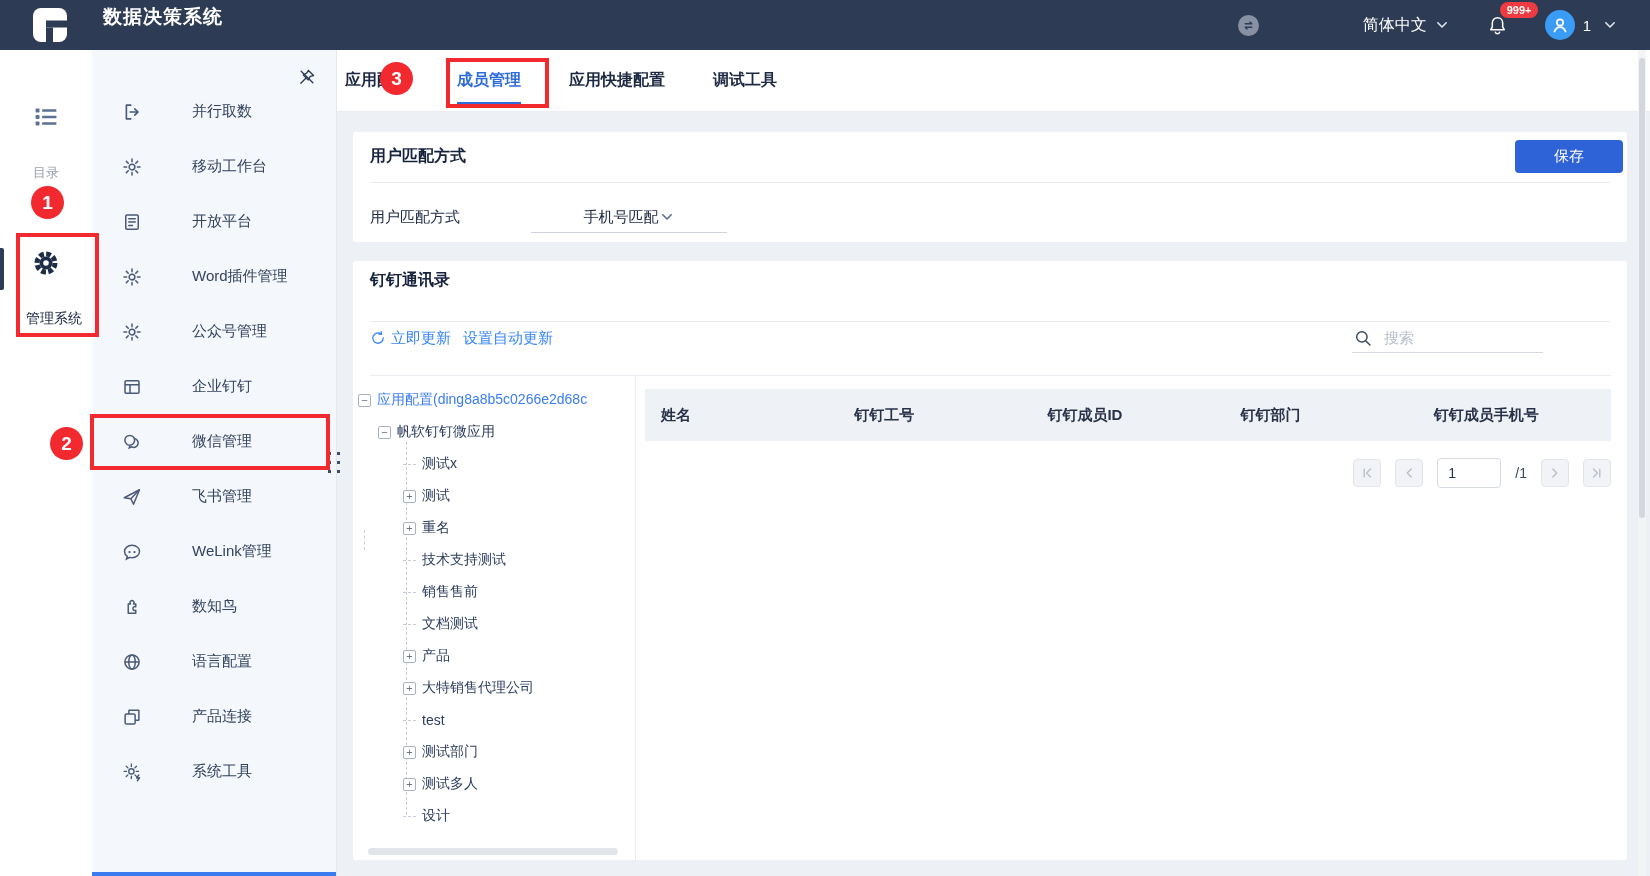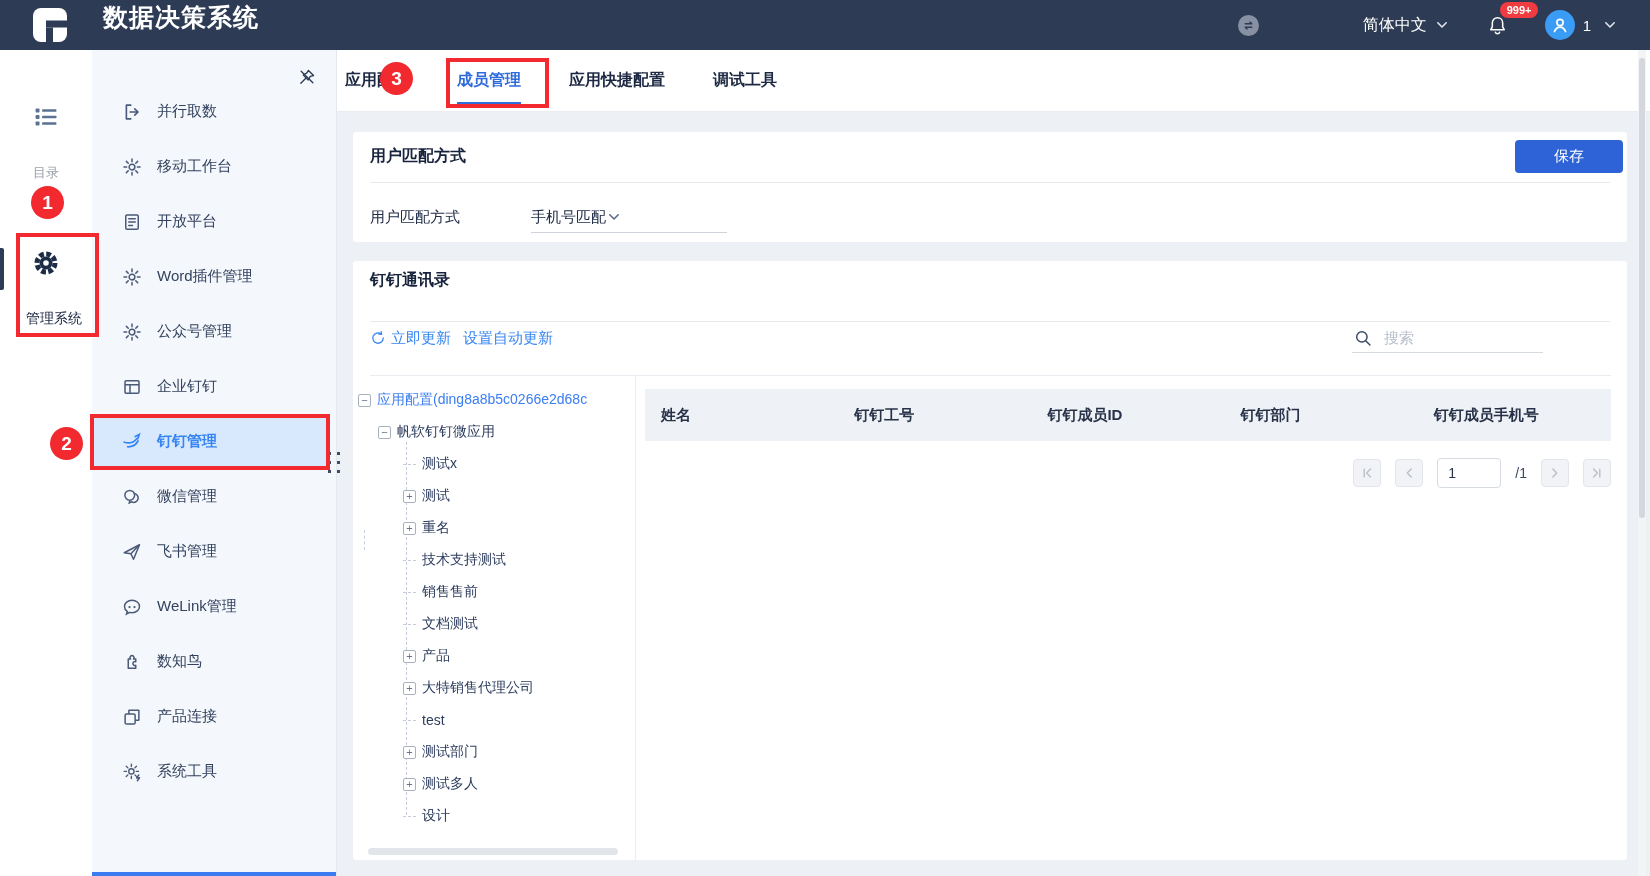--- a/index.html
+++ b/index.html
@@ -7,21 +7,21 @@
   .screen{position:relative;width:1650px;height:876px;background:#edf0f4;overflow:hidden;
           font-family:"Liberation Sans","DejaVu Sans",sans-serif;-webkit-font-smoothing:antialiased;}
   svg{display:block;}
   .ic{display:inline-flex;align-items:center;justify-content:center;}
   .ic svg{width:100%;height:100%;}
 
   
   .topbar{position:absolute;left:0;top:0;right:0;height:50px;background:#2d3b54;display:flex;align-items:center;z-index:30;}
   .logo{position:absolute;left:33px;top:8px;width:34px;height:34px;}
   .app-title{position:absolute;left:103px;top:0;height:34px;display:flex;align-items:center;
-             color:#ffffff;font-size:25px;font-weight:600;letter-spacing:1px;}
+             color:#ffffff;font-size:19px;font-weight:600;letter-spacing:1px;}
   .topbar-right{position:absolute;right:32px;top:0;height:50px;display:flex;align-items:center;}
   .switch-btn{width:21px;height:21px;border-radius:50%;background:#8791a3;margin-right:104px;padding:3px;}
   .lang-group{display:flex;align-items:center;margin-right:36px;cursor:pointer;}
   .lang-label{color:#ffffff;font-size:16px;}
   .chev{width:16px;height:16px;color:#dfe4ec;margin-left:7px;}
   .bell-wrap{position:relative;width:23px;height:50px;display:flex;align-items:center;margin-right:36px;}
   .bell{width:23px;height:23px;color:#ffffff;}
   .badge{position:absolute;left:14px;top:2px;background:#f03b40;color:#fff;font-size:11px;font-weight:700;
          padding:2px 7px;border-radius:9px;line-height:12px;white-space:nowrap;}
   .avatar{width:30px;height:30px;border-radius:50%;background:#3b9cf5;display:flex;align-items:center;justify-content:center;margin-right:8px;padding:5px;}
@@ -33,21 +33,21 @@
   .rail-cat-icon{position:absolute;left:33px;top:54px;width:26px;height:26px;color:#5d7292;}
   .rail-cat-label{position:absolute;left:0;right:0;top:114px;font-size:13px;color:#9aa0ab;text-align:center;}
   .rail-adm-icon{position:absolute;left:33px;top:200px;width:26px;height:26px;color:#1d2c47;}
   .rail-adm-label{position:absolute;left:16px;right:0;top:260px;font-size:14px;color:#17233f;text-align:center;}
   .rail-strip{position:absolute;left:0;top:198px;width:4px;height:42px;background:#2d3b54;border-radius:0 2px 2px 0;}
 
   
   .sidebar{position:absolute;left:92px;top:50px;bottom:0;width:245px;background:#f4f7fb;border-right:1px solid #e4e9f0;z-index:10;}
   .pin{position:absolute;right:20px;top:18px;width:18px;height:18px;color:#2c3a55;cursor:pointer;}
   .menu{padding-top:34px;}
-  .side-item{height:55px;display:flex;align-items:center;padding-left:30px;margin-right:7px;cursor:pointer;}
+  .side-item{height:55px;display:flex;align-items:center;padding-left:30px;margin-right:7px;cursor:pointer;gap:35px;}
   .side-item .s-icon{width:20px;height:20px;color:#4a5a78;flex:none;}
   .side-item .s-label{margin-left:15px;font-size:15px;color:#33435f;white-space:nowrap;}
   .side-item.active{background:#d9e9fd;}
   .side-item.active .s-icon{color:#3685f2;}
   .side-item.active .s-label{color:#3685f2;font-weight:700;}
   .side-bottom-line{position:absolute;left:0;right:0;bottom:0;height:4px;background:#3a7bf0;}
   .drag-handle{position:absolute;left:328px;top:452px;width:16px;height:26px;display:grid;
                grid-template-columns:3px 3px;grid-auto-rows:3px;gap:6px;z-index:15;cursor:col-resize;}
   .drag-handle i{background:#3f4c66;display:block;}
 
@@ -63,21 +63,21 @@
   .card{position:absolute;left:353px;width:1274px;background:#ffffff;border-radius:3px;z-index:5;}
   .card1{top:132px;height:110px;}
   .card2{top:261px;height:599px;}
   .card-title{position:absolute;left:17px;font-size:16px;font-weight:700;color:#17223c;white-space:nowrap;}
   .c1-title{top:14px;}
   .c1-divider{position:absolute;left:17px;right:17px;top:50px;border-top:1px solid #e8eaee;}
   .save-btn{position:absolute;right:4px;top:8px;width:108px;height:33px;background:#2e63d8;color:#fff;
             border:none;border-radius:4px;font-size:15px;cursor:pointer;font-family:inherit;}
   .c1-label{position:absolute;left:17px;top:76px;font-size:15px;color:#202b45;}
   .select{position:absolute;left:178px;top:70px;width:196px;height:31px;border-bottom:1px solid #cfd4dc;
-          display:flex;align-items:center;justify-content:flex-start;cursor:pointer;}
+          display:flex;align-items:center;justify-content:center;cursor:pointer;}
   .select-value{font-size:15px;color:#202b45;}
   .select .chevd{width:16px;height:16px;color:#5a6b8c;}
 
   .c2-title{top:9px;}
   .c2-divider{position:absolute;left:17px;right:17px;top:60px;border-top:1px solid #e8eaee;}
   .links{position:absolute;left:17px;top:63px;height:28px;display:flex;align-items:center;color:#3685f2;font-size:15px;}
   .links .ref{width:16px;height:16px;margin-right:5px;color:#3685f2;}
   .link{cursor:pointer;white-space:nowrap;}
   .link + .link{margin-left:12px;}
   .search{position:absolute;right:84px;top:62px;width:191px;height:30px;border-bottom:1px solid #d5d9e0;
@@ -278,32 +278,20 @@
           <span class="s-icon ic">
             <svg viewBox="0 0 16 16">
               <g fill="none" stroke="currentColor" stroke-width="1.2">
                 <rect x="2.4" y="3" width="11.2" height="10" rx="1"></rect>
                 <path d="M2.4 6.2h11.2M6.4 6.2V13"></path>
               </g>
             </svg>
           </span>
           <span class="s-label">企业钉钉</span>
         </div>
-        <div class="side-item active">
-          <span class="s-icon ic">
-            <svg viewBox="0 0 16 16">
-              <g fill="none" stroke="currentColor" stroke-width="1.4" stroke-linecap="round">
-                <path d="M1.8 8.2c3.8 1.2 7.2.6 10-2.8"></path>
-                <path d="M4.6 11.8c3.6.1 6.6-1.5 8.2-4.6"></path>
-                <path d="M10.6 3.6 13.8 2l-1.2 3.4"></path>
-              </g>
-            </svg>
-          </span>
-          <span class="s-label">钉钉管理</span>
-        </div>
         <div class="side-item">
           <span class="s-icon ic">
             <svg viewBox="0 0 16 16">
               <g fill="none" stroke="currentColor" stroke-width="1.2">
                 <circle cx="6.2" cy="6.6" r="3.9"></circle>
                 <path d="M9.4 5.3a3.5 3.5 0 1 1-1.6 6.6l-2 .9.5-1.8"></path>
               </g>
             </svg>
           </span>
           <span class="s-label">微信管理</span>
@@ -332,20 +320,32 @@
         </div>
         <div class="side-item">
           <span class="s-icon ic">
             <svg viewBox="0 0 16 16">
               <g fill="none" stroke="currentColor" stroke-width="1.2" stroke-linejoin="round">
                 <path d="M5 5.5h1.8a1.6 1.6 0 1 1 2.4 0H11v2.3a1.6 1.6 0 1 0 0 2.9v2.3H5z"></path>
               </g>
             </svg>
           </span>
           <span class="s-label">数知鸟</span>
+        </div>
+        <div class="side-item">
+          <span class="s-icon ic">
+            <svg viewBox="0 0 16 16">
+              <g fill="none" stroke="currentColor" stroke-width="1.2">
+                <circle cx="8" cy="8" r="5.7"></circle>
+                <ellipse cx="8" cy="8" rx="2.6" ry="5.7"></ellipse>
+                <path d="M2.3 8h11.4"></path>
+              </g>
+            </svg>
+          </span>
+          <span class="s-label">语言配置</span>
         </div>
         <div class="side-item">
           <span class="s-icon ic">
             <svg viewBox="0 0 16 16">
               <g fill="none" stroke="currentColor" stroke-width="1.2" stroke-linejoin="round">
                 <rect x="2.5" y="5.5" width="8" height="8" rx="1"></rect>
                 <path d="M5.5 5.5V2.9a.4.4 0 0 1 .4-.4h7.2a.4.4 0 0 1 .4.4v7.2a.4.4 0 0 1-.4.4H10.5"></path>
               </g>
             </svg>
           </span>

